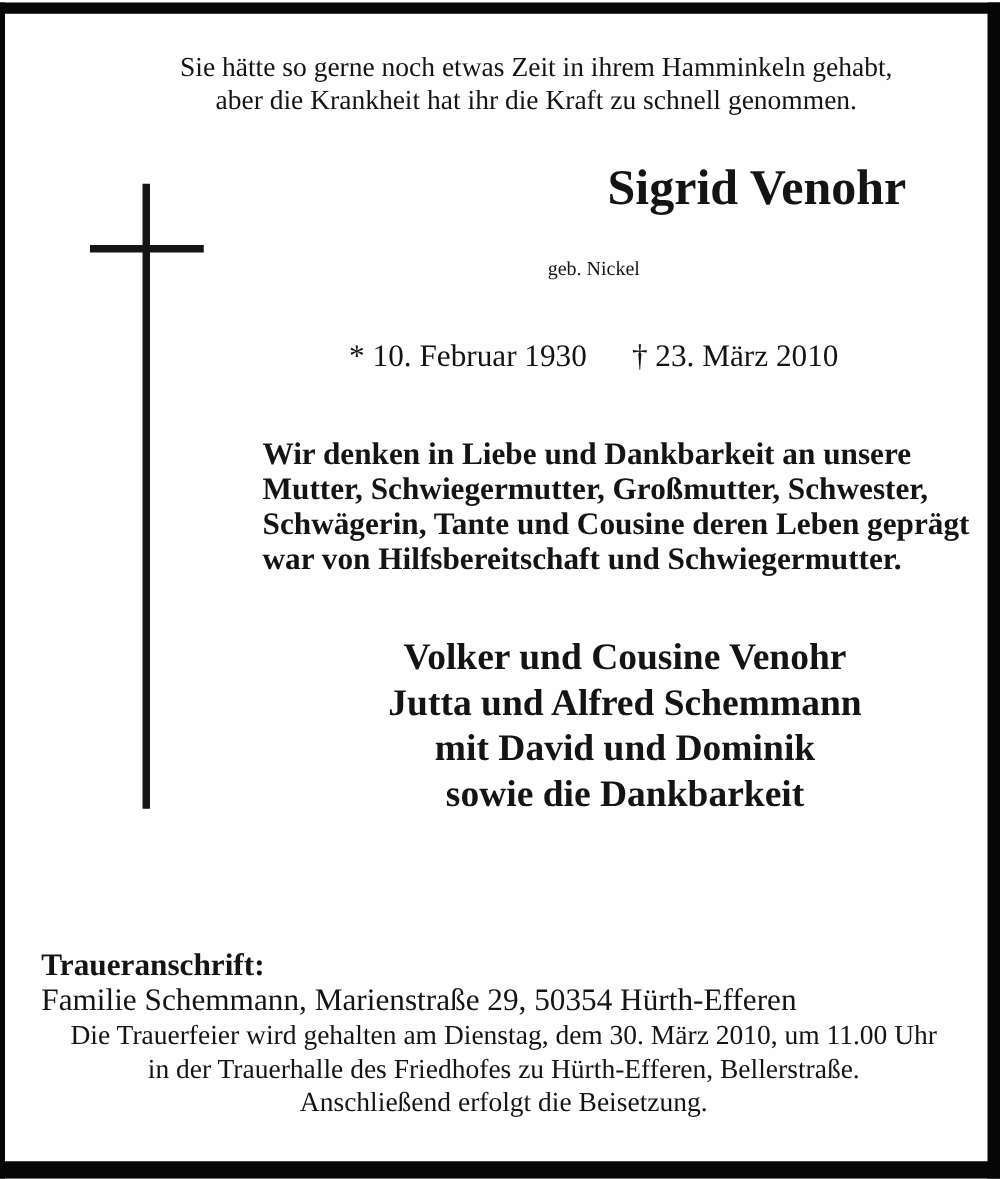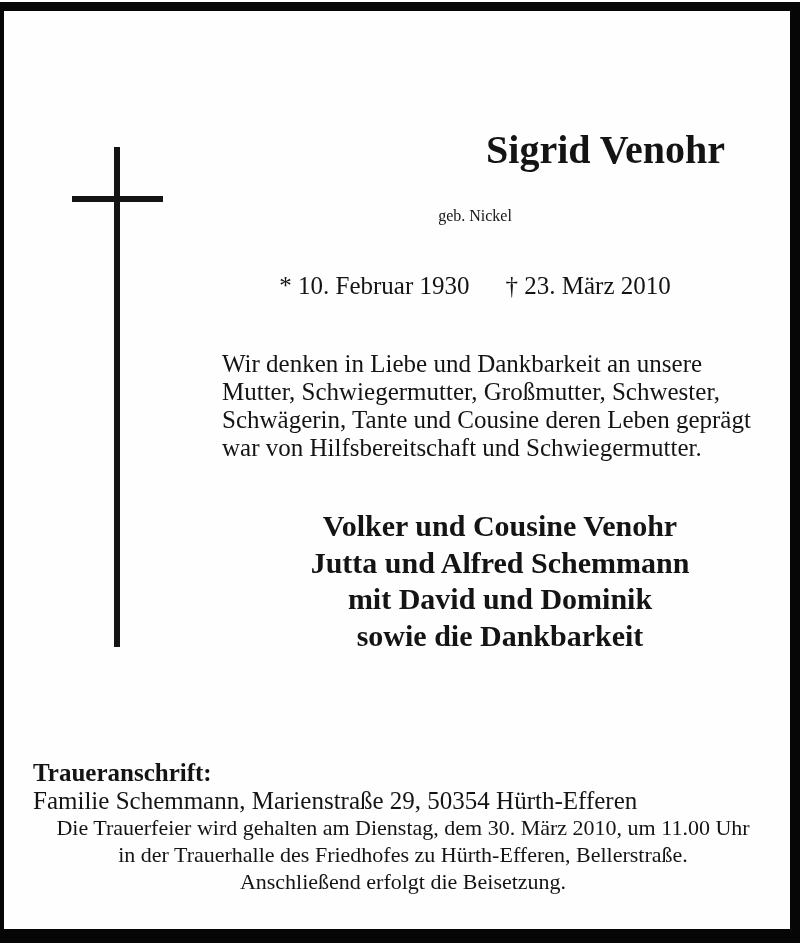--- a/index.html
+++ b/index.html
@@ -45,23 +45,24 @@
     position: absolute; left: 225px; top: 202px; width: 500px;
     font-size: 16px; line-height: 28px; text-align: center;
   }
   .dates {
     position: absolute; left: 225px; top: 271px; width: 500px;
     font-size: 25px; line-height: 30px;
     display: flex; justify-content: center; gap: 36px;
     white-space: nowrap;
   }
   .tribute {
-    position: absolute; left: 222px; top: 350px; width: 570px;
+    position: absolute; left: 210px; top: 350px; width: 570px;
     font-size: 25px; line-height: 28px; text-align: left;
     white-space: nowrap;
+    font-weight: bold;
   }
   .mourners {
     position: absolute; left: 250px; top: 508px; width: 500px;
     font-size: 30px; line-height: 36.5px; font-weight: bold;
     text-align: center; white-space: nowrap;
   }
   .address-block {
     position: absolute; left: 33px; top: 723px; width: 720px;
     font-size: 25px; line-height: 28px; text-align: left;
     white-space: nowrap;
@@ -81,20 +82,24 @@
   <div class="frame-top"></div>
   <div class="frame-bottom"></div>
   <div class="frame-left"></div>
   <div class="frame-right"></div>
 
   <div>
     <div class="cross-v"></div>
     <div class="cross-h"></div>
   </div>
 
+  <div class="intro">
+    <div>Sie hätte so gerne noch etwas Zeit in ihrem Hamminkeln gehabt,</div>
+    <div>aber die Krankheit hat ihr die Kraft zu schnell genommen.</div>
+  </div>
 
   <div class="name">Sigrid Venohr</div>
   <div class="maiden">geb. Nickel</div>
 
   <div class="dates">
     <span>* 10. Februar 1930</span>
     <span>† 23. März 2010</span>
   </div>
 
   <div class="tribute">

